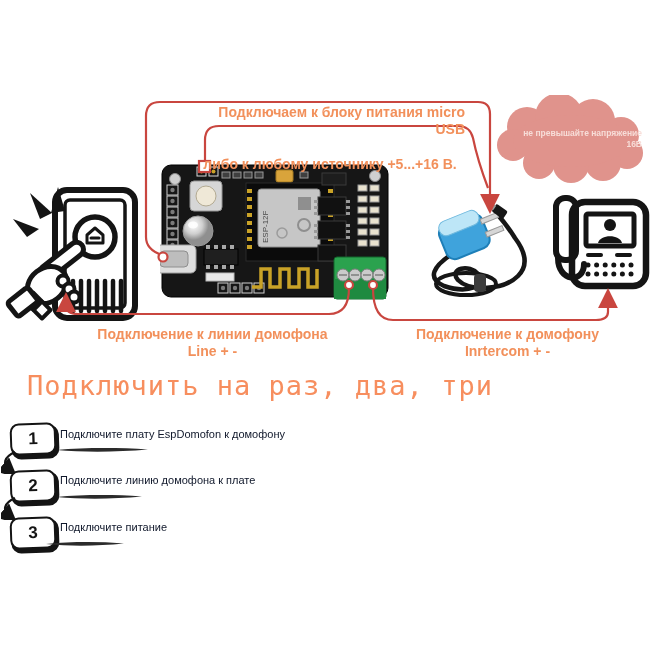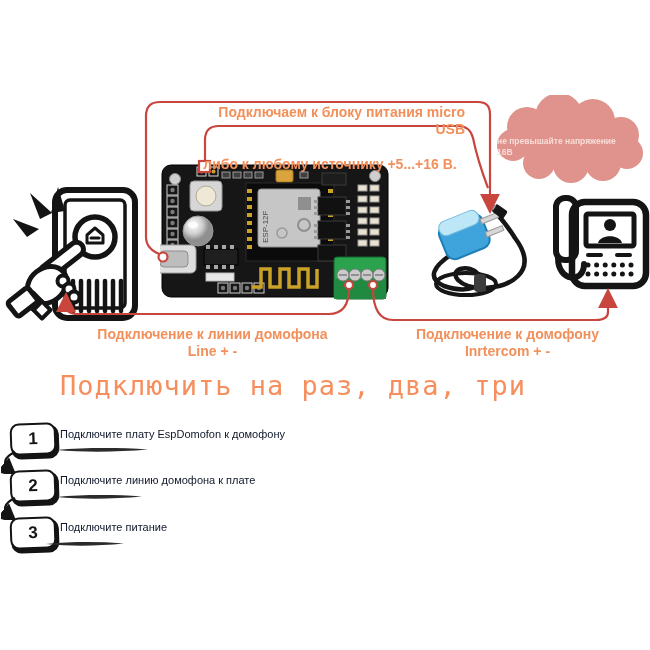--- a/index.html
+++ b/index.html
@@ -1,22 +1,22 @@
 <!DOCTYPE html>
 <html><head>
 <meta charset="utf-8">
 <style>
   html,body{margin:0;padding:0;}
   .canvas{position:relative;width:650px;height:650px;background:#ffffff;overflow:hidden;
           font-family:"Liberation Sans",sans-serif;}
   .abs{position:absolute;}
   .callout{color:#F2905B;font-weight:600;font-size:14px;text-align:center;line-height:17px;}
-  .cloud-text{color:#F7DDD8;font-size:8.5px;text-align:left;line-height:11px;font-weight:600;margin-top:8px;}
+  .cloud-text{color:#F7DDD8;font-size:8.5px;text-align:right;line-height:11px;font-weight:600;}
   .title{color:#F78E5E;font-family:"DejaVu Sans Mono",monospace;font-size:27px;
-         letter-spacing:1px;white-space:nowrap;margin-left:33px;}
+         letter-spacing:1px;white-space:nowrap;}
   .step-badge{width:42px;height:28px;background:#fff;border:2.6px solid #141414;border-radius:9px;
               box-shadow:2px 3px 0 1px #141414;display:flex;align-items:center;justify-content:center;
               font-size:17px;font-weight:600;color:#141414;transform:rotate(-2deg);}
   .step-text{color:#0f172a;font-size:11px;font-weight:500;white-space:nowrap;}
   svg{display:block;}
 </style>
 </head>
 <body>
 
 <div class="canvas">

